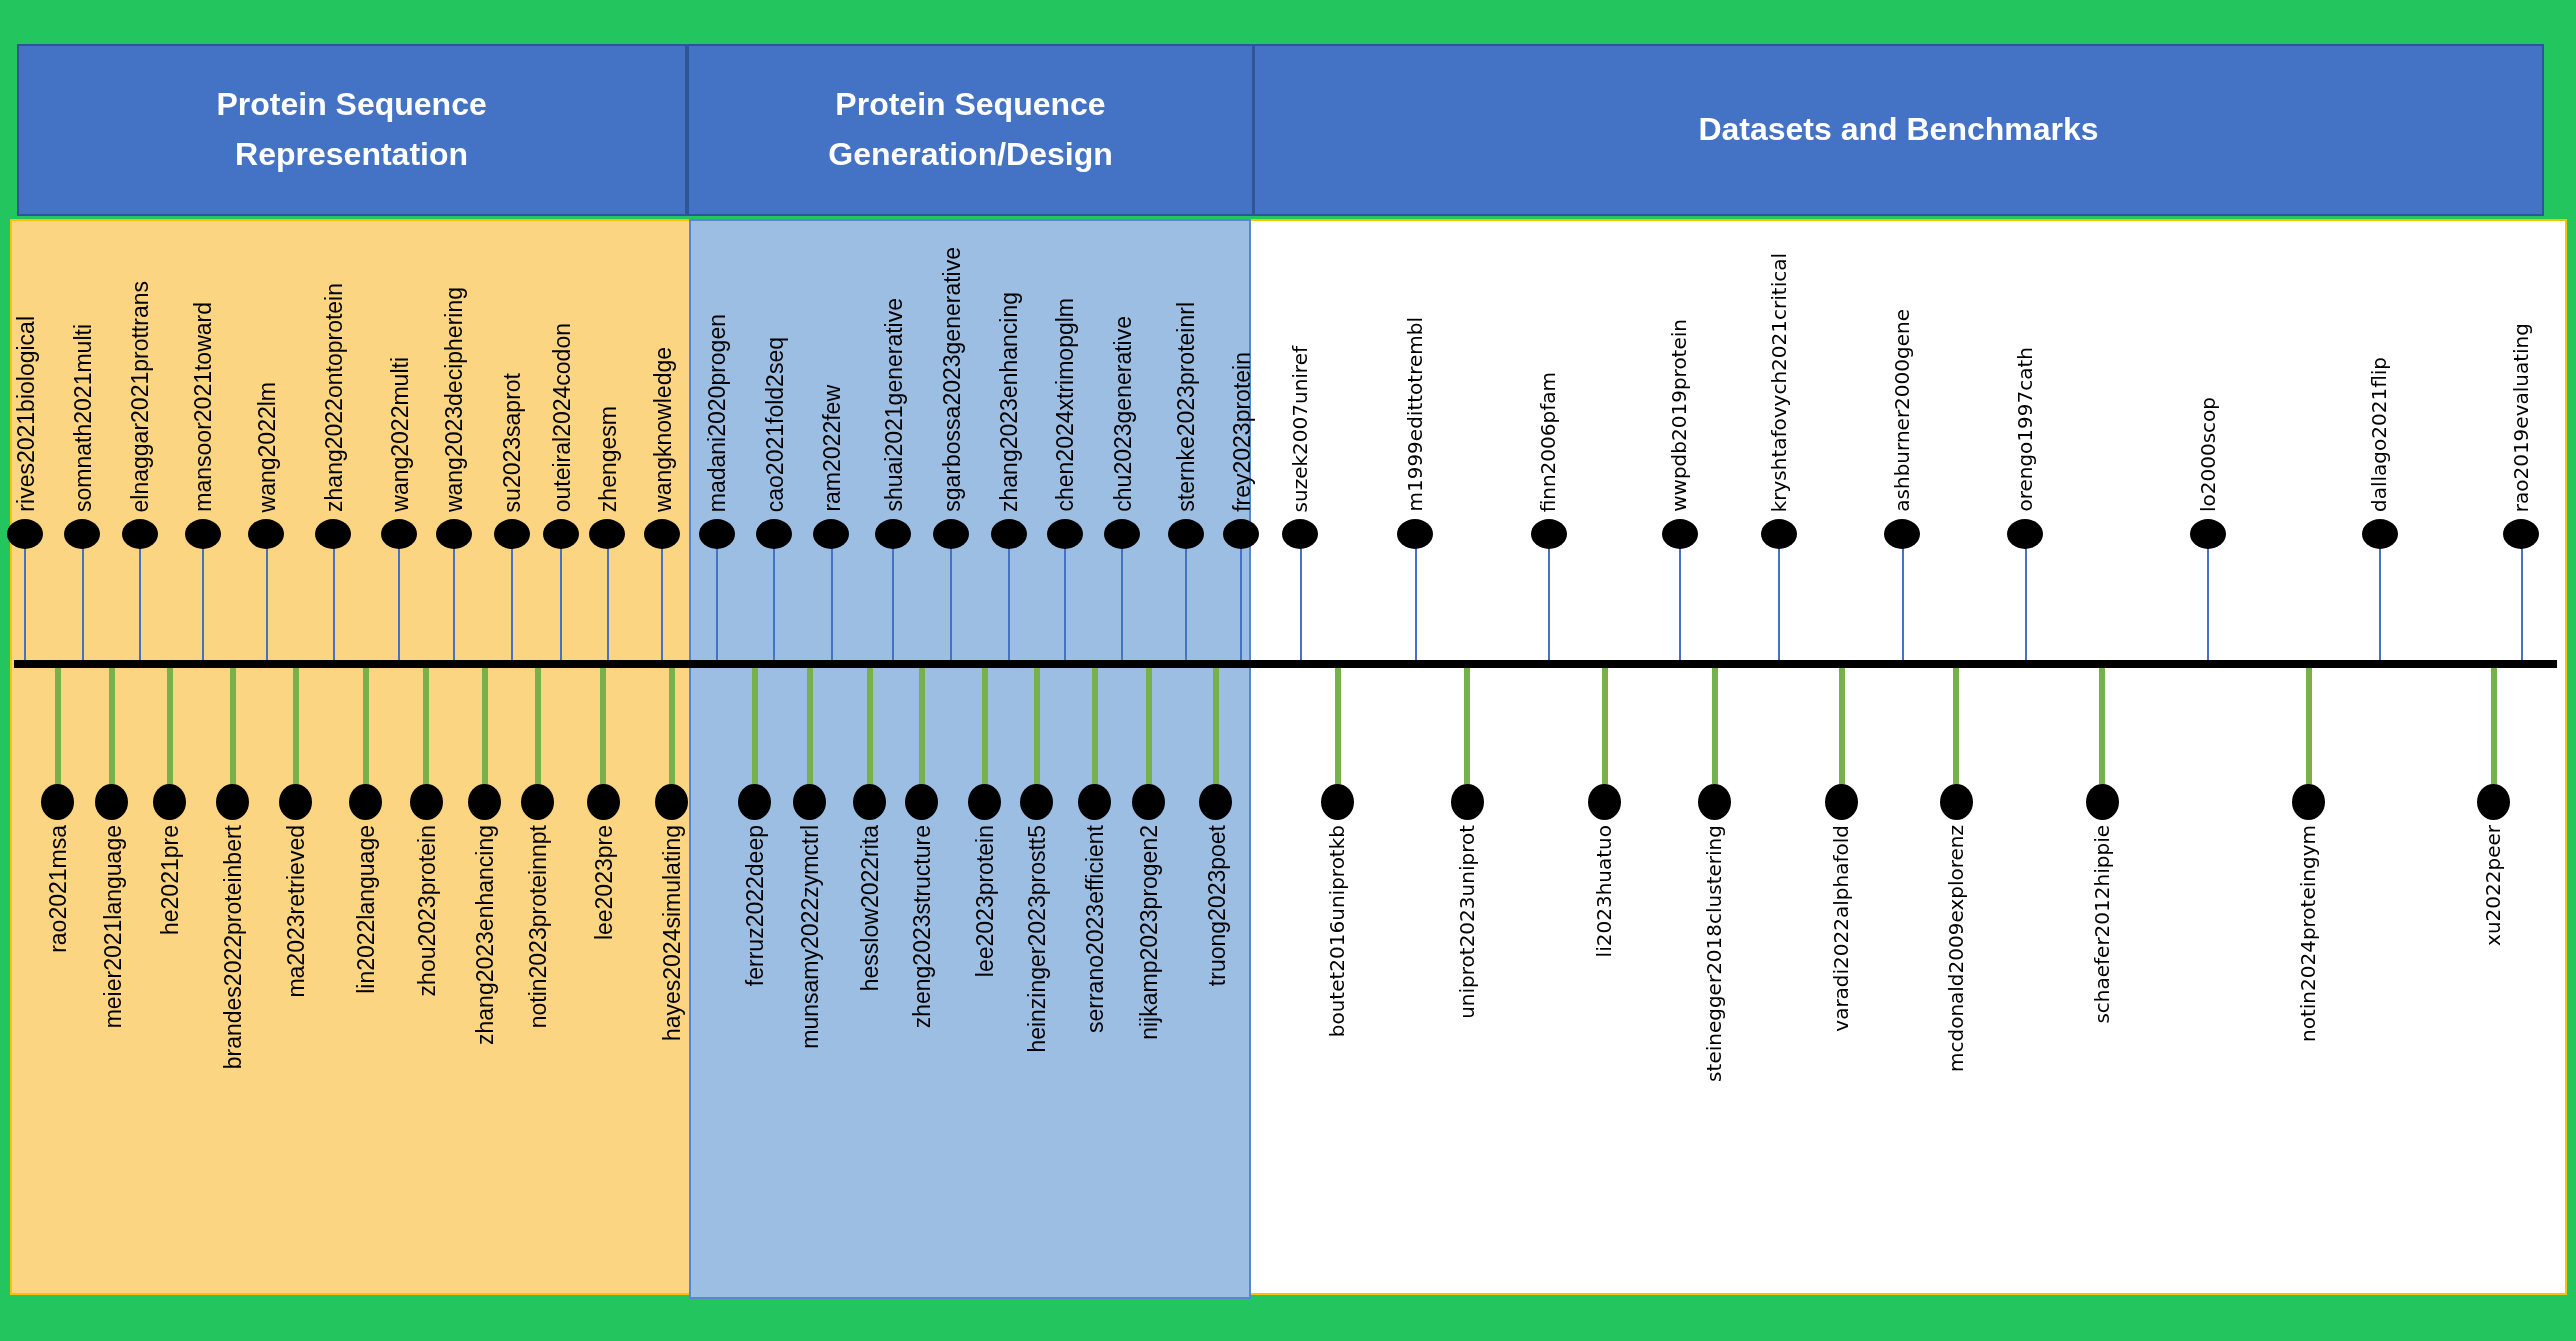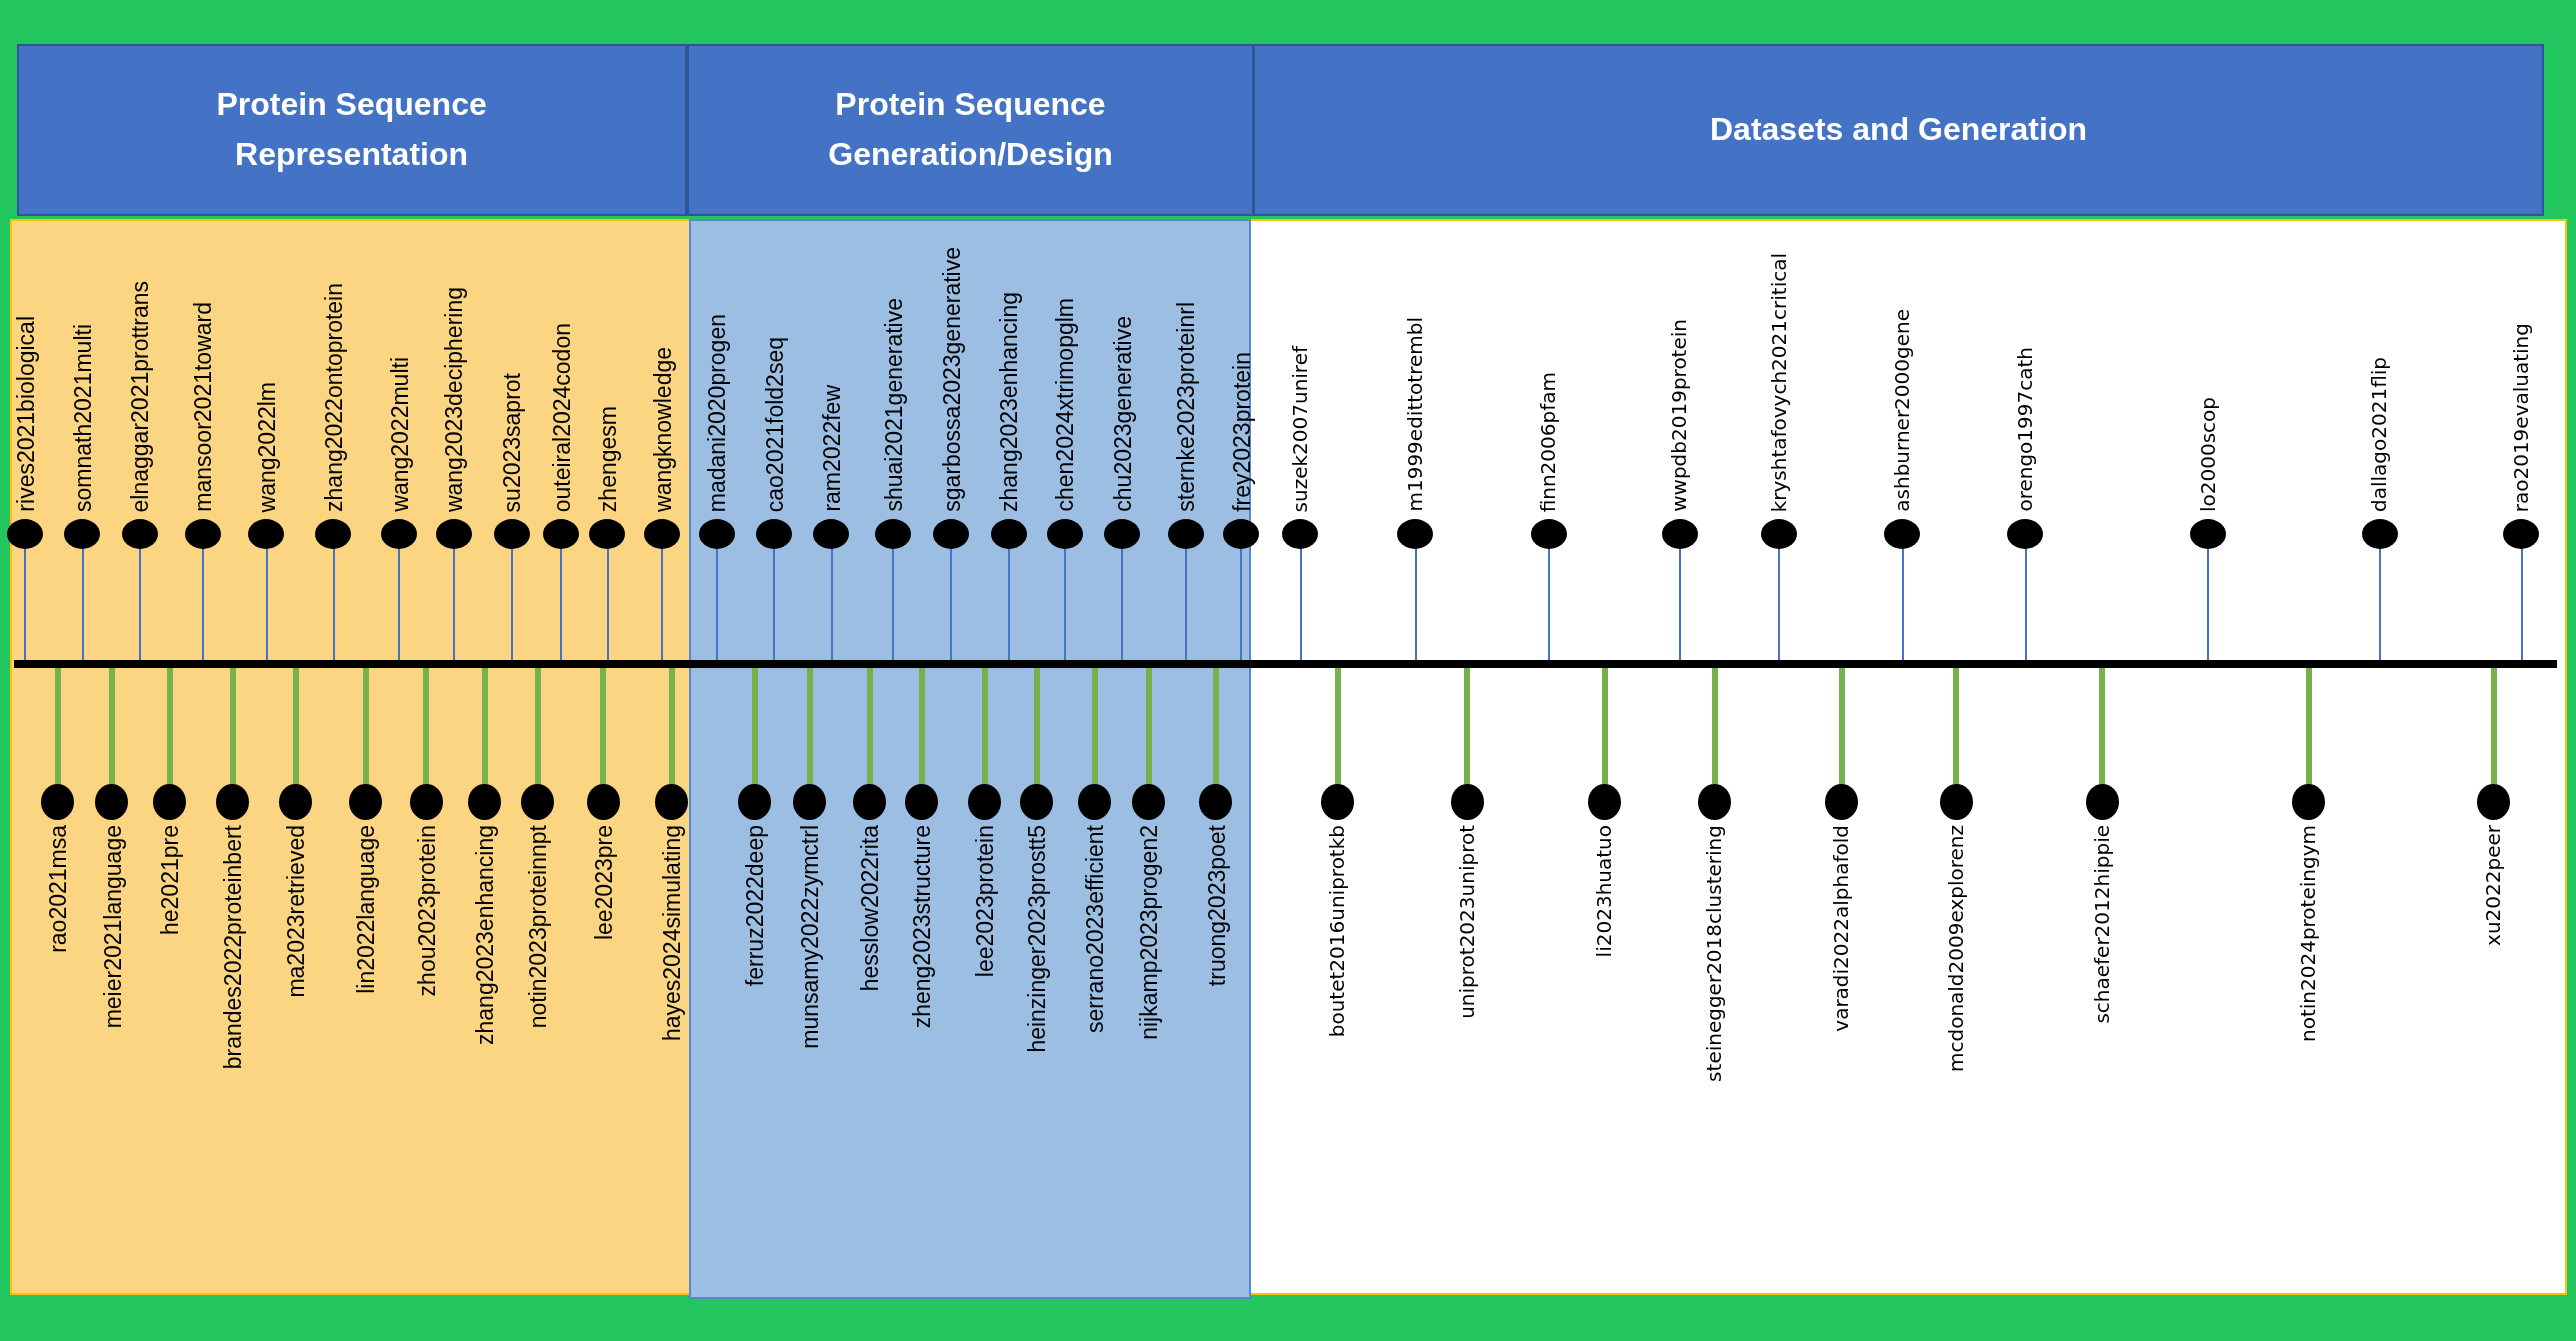--- a/index.html
+++ b/index.html
@@ -42,21 +42,21 @@
 <div class="canvas">
 
   <div class="white-box"></div>
   <div class="orange-box"></div>
   <div class="blue-box"></div>
 
   <div class="header-box hdr-1">Protein Sequence
 Representation</div>
   <div class="header-box hdr-2">Protein Sequence
 Generation/Design</div>
-  <div class="header-box hdr-3">Datasets and Generation</div>
+  <div class="header-box hdr-3">Datasets and Benchmarks</div>
 
   <div id="items-layer">
       <div class="group g-representation">
         <div class="stem-top" style="left: 24px; top: 548px; height: 113px;"></div>
         <div class="dot" style="left: 7px; top: 519px; width: 36px; height: 30px;"></div>
         <div class="vlabel" style="left: 12.5px; bottom: 829px;">rives2021biological</div>
         <div class="stem-top" style="left: 82px; top: 548px; height: 113px;"></div>
         <div class="dot" style="left: 64px; top: 519px; width: 36px; height: 30px;"></div>
         <div class="vlabel" style="left: 70px; bottom: 829px;">somnath2021multi</div>
         <div class="stem-top" style="left: 139px; top: 548px; height: 113px;"></div>

